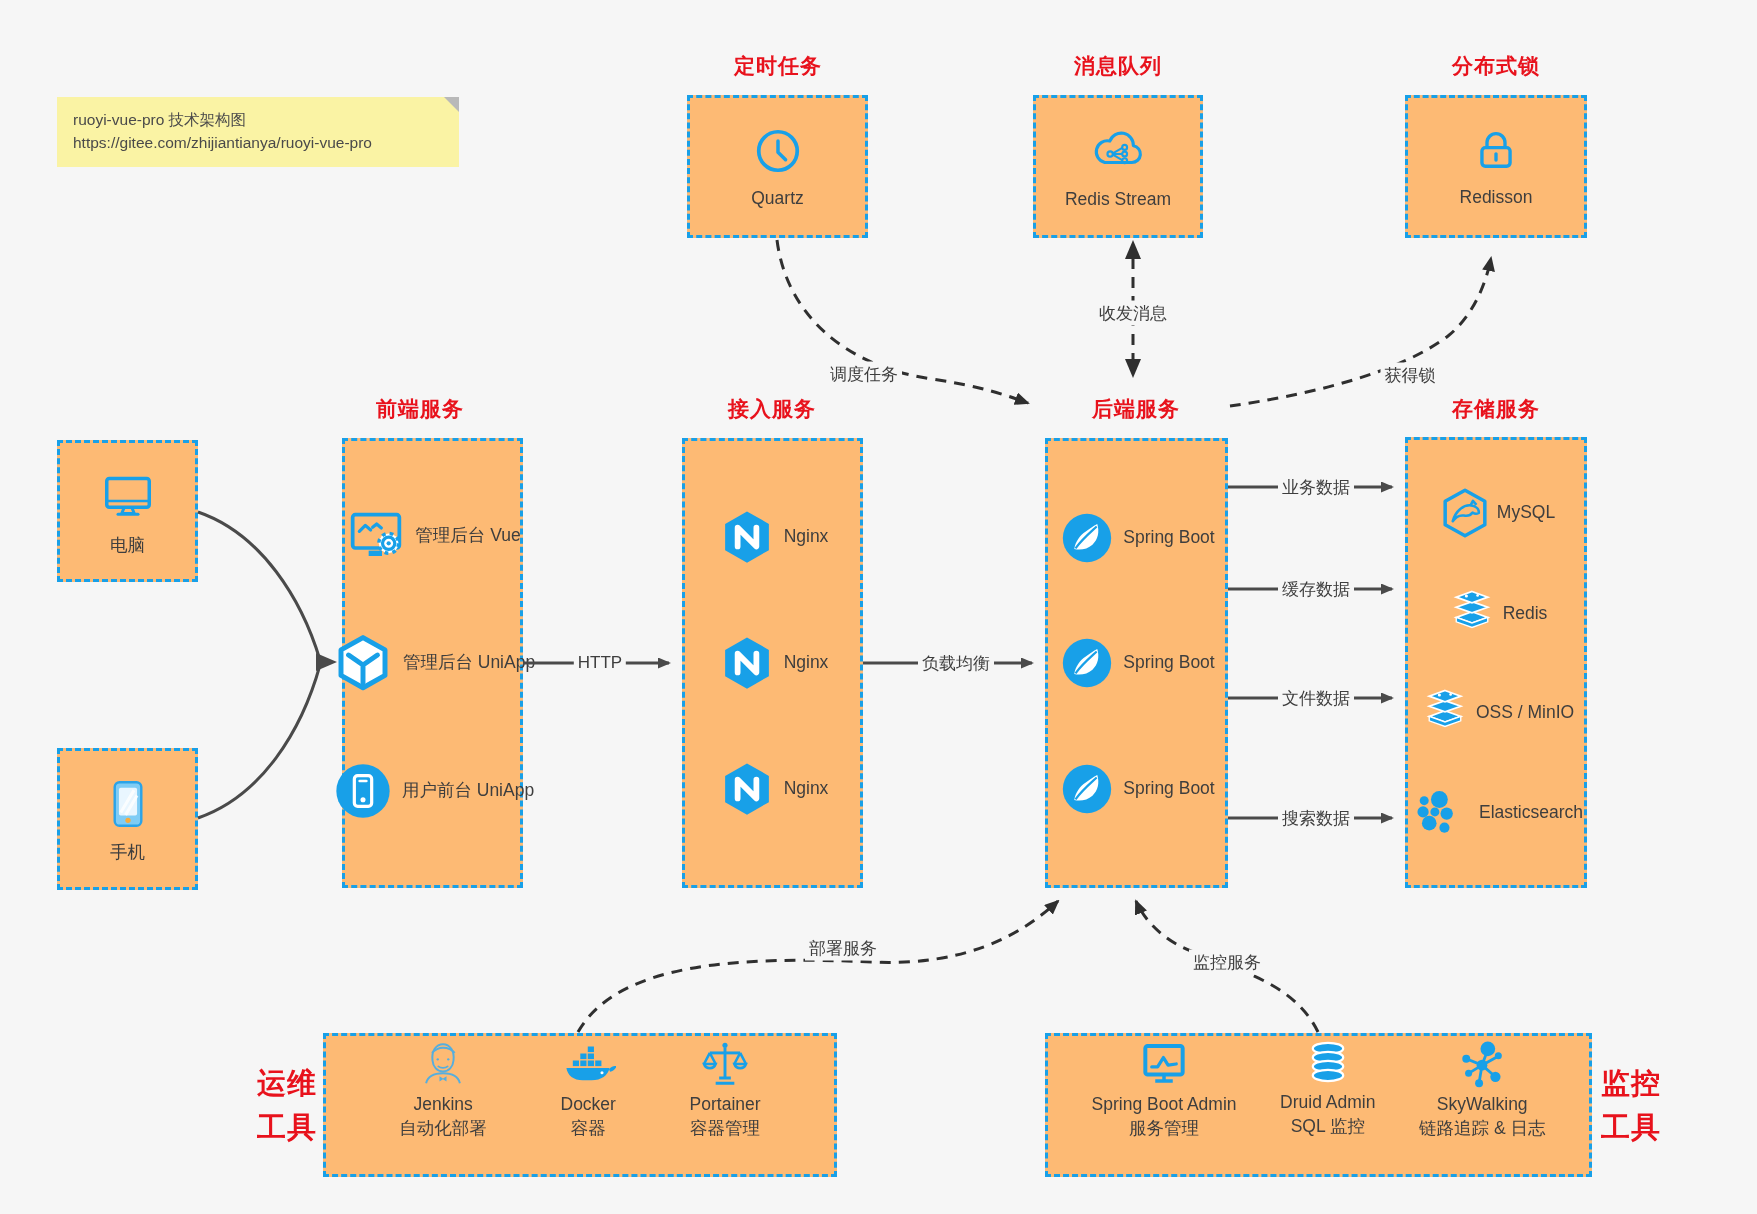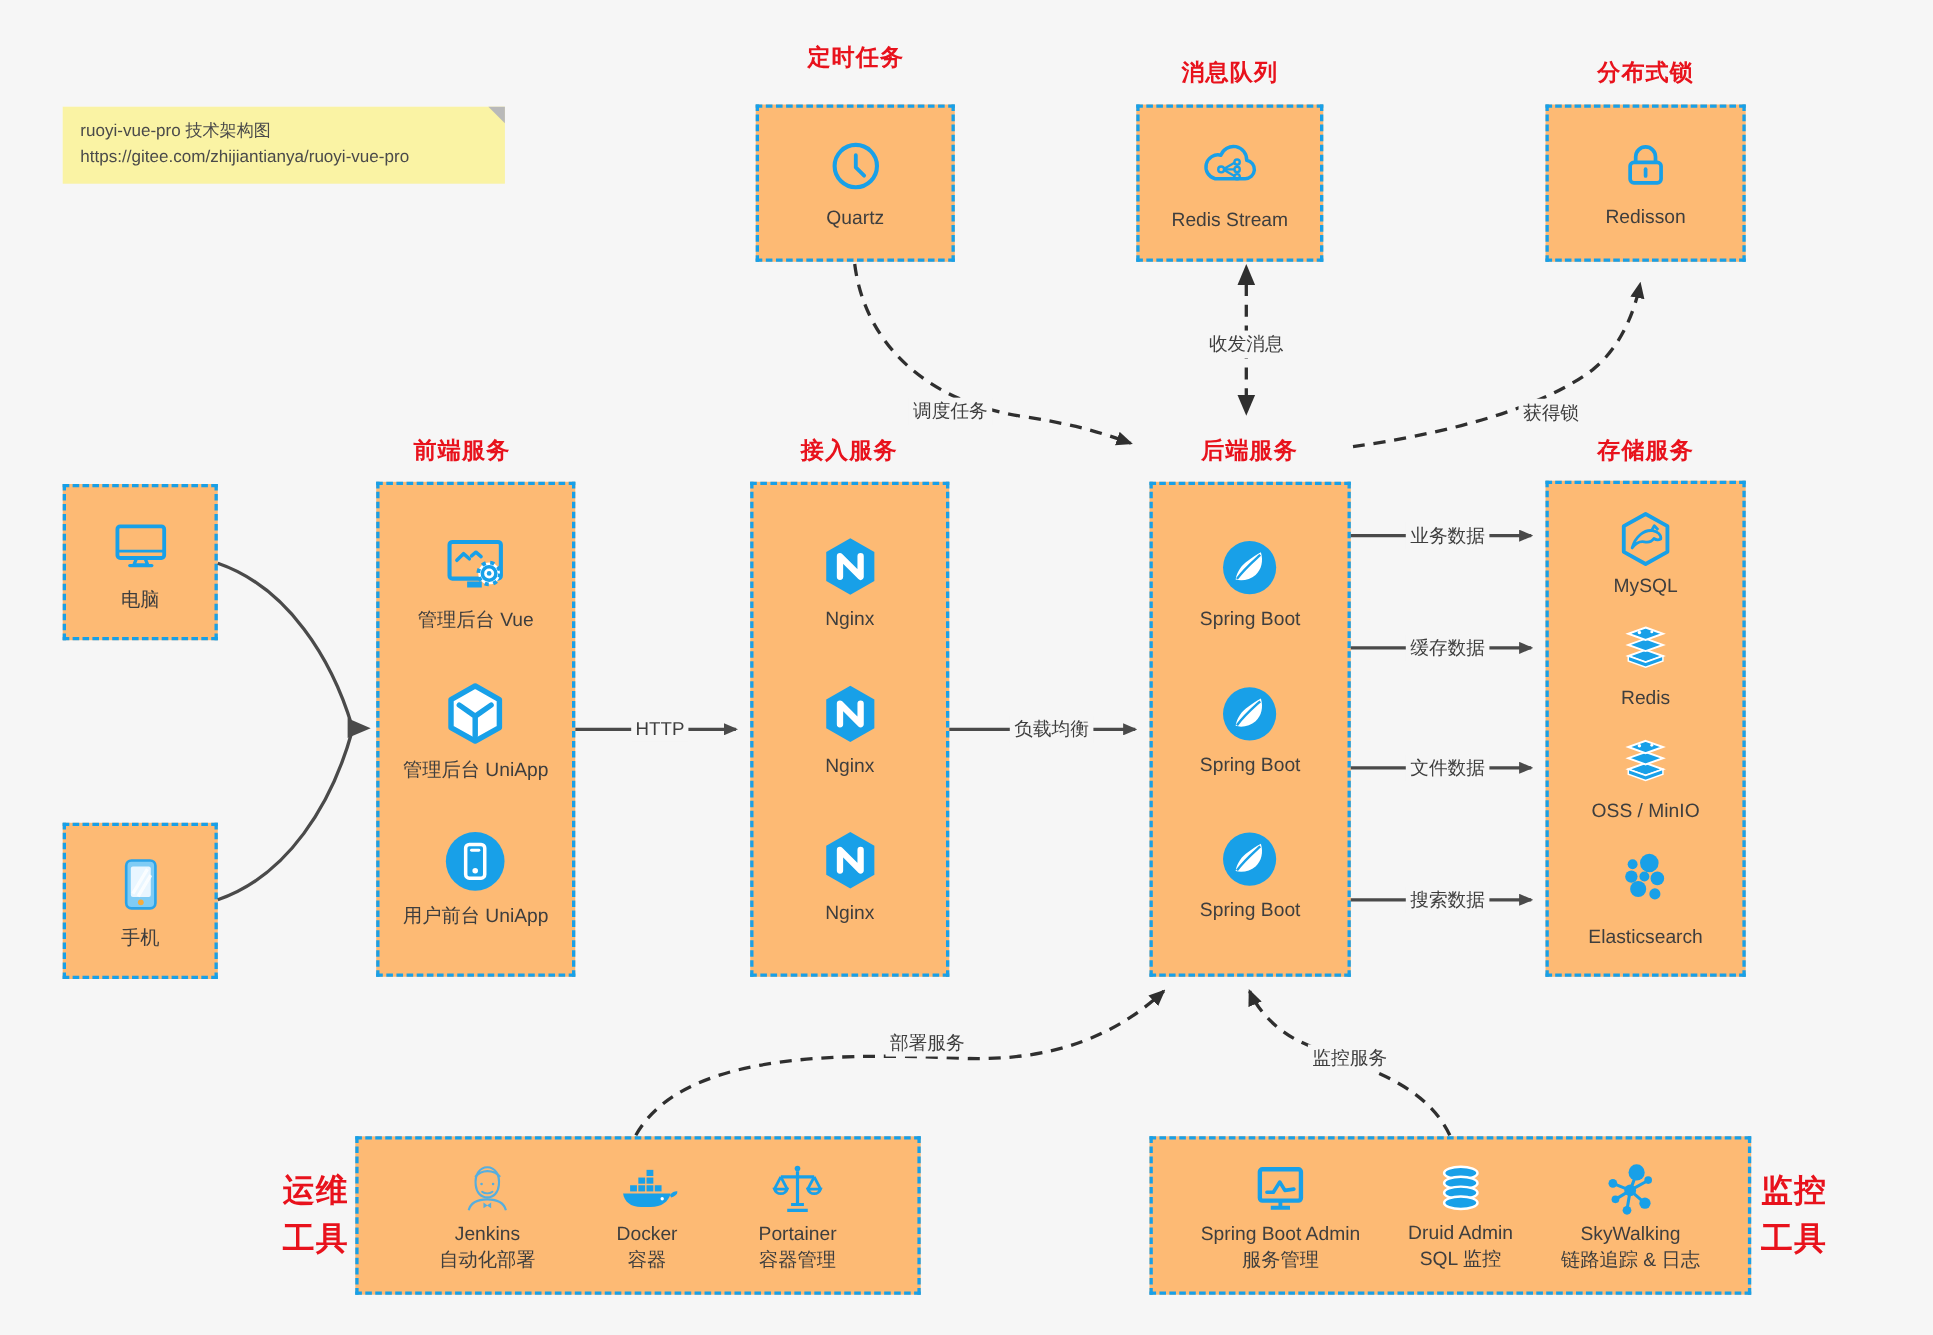--- a/index.html
+++ b/index.html
@@ -5,22 +5,22 @@
   :root{
     --blue:#18a0e8; --red:#e8121c; --bg:#f6f6f6; --ink:#3e3e3e;
     --arrow:#4a4a4a; --dash:#2f2f2f;
   }
   html,body{margin:0;padding:0;background:var(--bg);}
   #canvas{position:relative;width:1757px;height:1214px;background:var(--bg);
     font-family:"Liberation Sans",sans-serif;overflow:hidden;}
   .box{position:absolute;border:3px dashed var(--blue);background:#fdba74;box-sizing:border-box;}
   .col{display:flex;flex-direction:column;justify-content:space-evenly;align-items:center;}
   .single{display:flex;flex-direction:column;justify-content:center;align-items:center;gap:9px;}
-  .rowbox{display:flex;flex-direction:row;justify-content:space-evenly;align-items:center;}
-  .node{display:flex;flex-direction:column;align-items:center;gap:7px;}
+  .rowbox{display:flex;flex-direction:row;justify-content:space-evenly;}
+  .node{display:flex;flex-direction:row;align-items:center;gap:7px;}
   .node2{display:flex;flex-direction:column;align-items:center;gap:2px;}
   .nlabel{font-size:17.5px;color:var(--ink);white-space:nowrap;line-height:1.25;text-align:center;}
   .gtitle{position:absolute;transform:translate(-50%,-50%);font-size:21px;font-weight:bold;
     color:var(--red);white-space:nowrap;letter-spacing:1px;}
   .side-title{position:absolute;transform:translate(-50%,-50%);font-size:29px;font-weight:bold;
     color:var(--red);text-align:center;line-height:1.5;letter-spacing:1px;}
   .elabel{position:absolute;transform:translate(-50%,-50%);font-size:17px;color:var(--ink);
     background:var(--bg);padding:1px 4px;white-space:nowrap;z-index:5;}
   .icon{display:block;}
   #note{position:absolute;left:57px;top:97px;width:402px;box-sizing:border-box;
@@ -168,21 +168,21 @@
       </symbol>
     </defs>
   </svg>
 
   <div id="note">
     <div class="fold"></div>
     <div>ruoyi-vue-pro 技术架构图</div>
     <div>https://gitee.com/zhijiantianya/ruoyi-vue-pro</div>
   </div>
 
-  <div class="gtitle" style="left:778px;top:52px">定时任务</div>
+  <div class="gtitle" style="left:778px;top:66px">定时任务</div>
   <div class="gtitle" style="left:1118px;top:66px">消息队列</div>
   <div class="gtitle" style="left:1496px;top:66px">分布式锁</div>
   <div class="gtitle" style="left:420px;top:409px">前端服务</div>
   <div class="gtitle" style="left:772px;top:409px">接入服务</div>
   <div class="gtitle" style="left:1136px;top:409px">后端服务</div>
   <div class="gtitle" style="left:1496px;top:409px">存储服务</div>
 
   <div class="box single" style="left:687px;top:95px;width:181px;height:143px">
     <svg class="icon" width="56" height="56">
         <use href="#sym-clock"></use>

